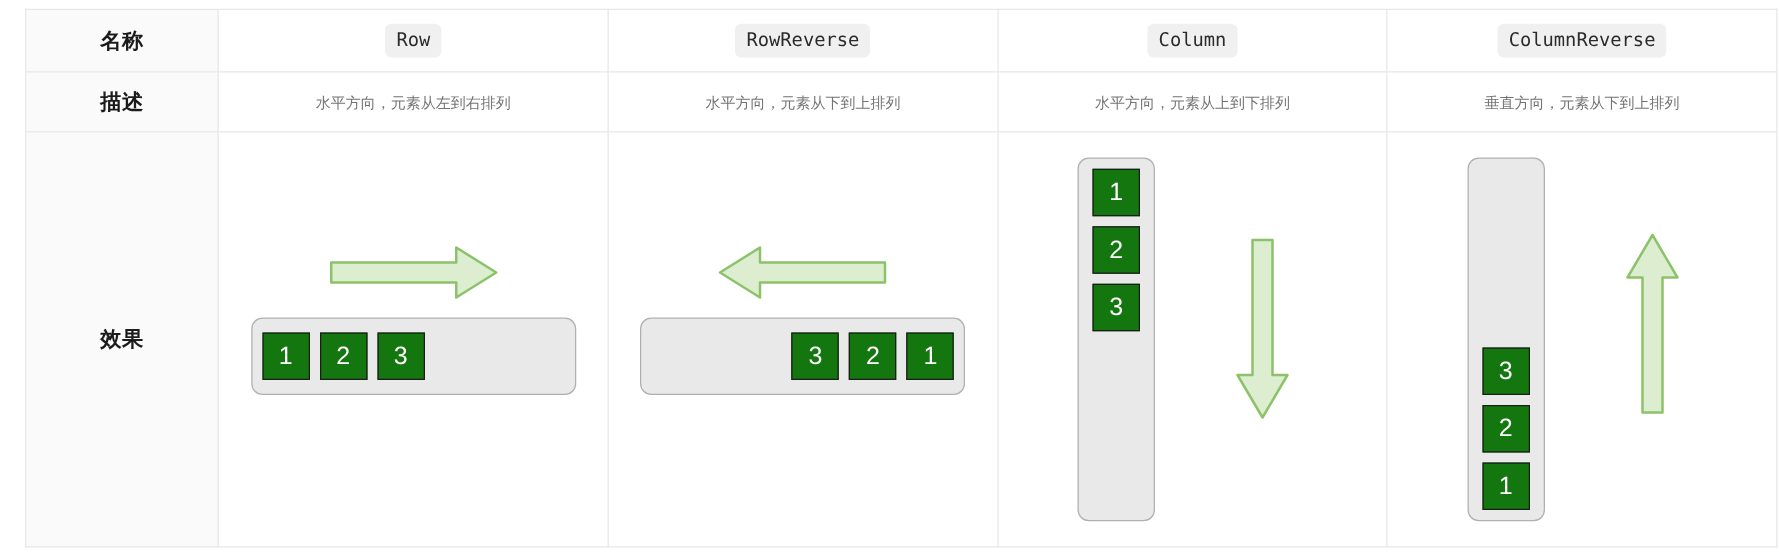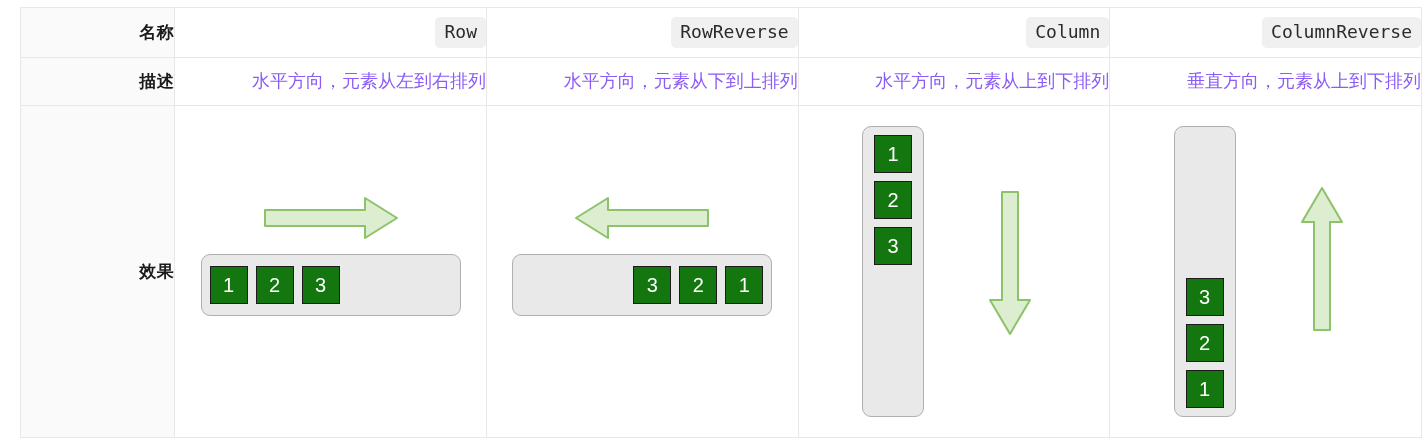--- a/index.html
+++ b/index.html
@@ -29,21 +29,21 @@
     table-layout: fixed;
     width: 1402px;
     height: 431px;
     background: #ffffff;
   }
 
   table.flex-table td {
     border: 1px solid #e8e8e8;
     padding: 0;
     vertical-align: middle;
-    text-align: right;
+    text-align: center;
   }
 
   
   .col-label { width: 154px; }
   .col-cell  { width: 311px; }
 
   
   td.label-cell {
     background: #fafafa;
     font-weight: bold;
@@ -53,30 +53,30 @@
   }
 
   
   tr.row-name td { height: 50px; }
   .code-badge {
     display: inline-block;
     background: #f0f0f0;
     border-radius: 5px;
     padding: 3px 9px;
     font-family: "DejaVu Sans Mono", "Liberation Mono", monospace;
-    font-size: 18px;
+    font-size: 15px;
     color: #2b2b2b;
     line-height: 1.35;
   }
 
   
   tr.row-desc td { height: 48px; }
   .desc-text {
-    font-size: 18px;
-    color: #8b5cf6;
+    font-size: 12px;
+    color: #737373;
     line-height: 1.4;
   }
 
   
   tr.row-effect td { height: 331px; }
 
   .effect-stage {
     position: relative;
     width: 100%;
     height: 331px;
@@ -196,21 +196,21 @@
         <td>
           <span class="desc-text">水平方向，元素从左到右排列</span>
         </td>
         <td>
           <span class="desc-text">水平方向，元素从下到上排列</span>
         </td>
         <td>
           <span class="desc-text">水平方向，元素从上到下排列</span>
         </td>
         <td>
-          <span class="desc-text">垂直方向，元素从上到下排列</span>
+          <span class="desc-text">垂直方向，元素从下到上排列</span>
         </td>
       </tr>
 
       <tr class="row-effect">
         <td class="label-cell">效果</td>
 
         <td>
           <div class="effect-stage">
             <div class="arrow horiz-arrow">
               <svg viewBox="0 0 140 48" preserveAspectRatio="none">

